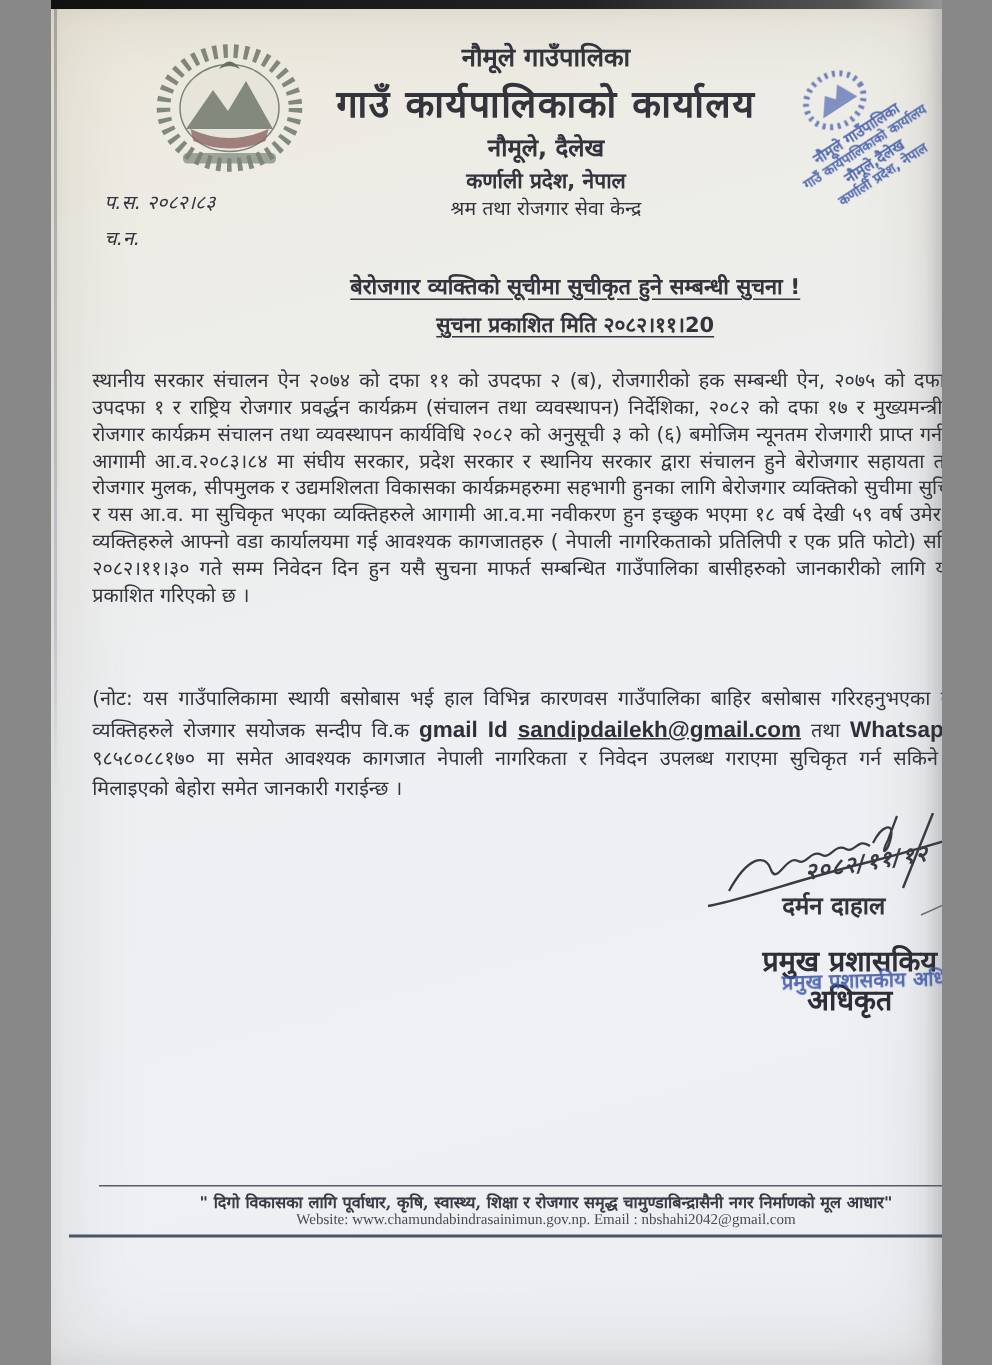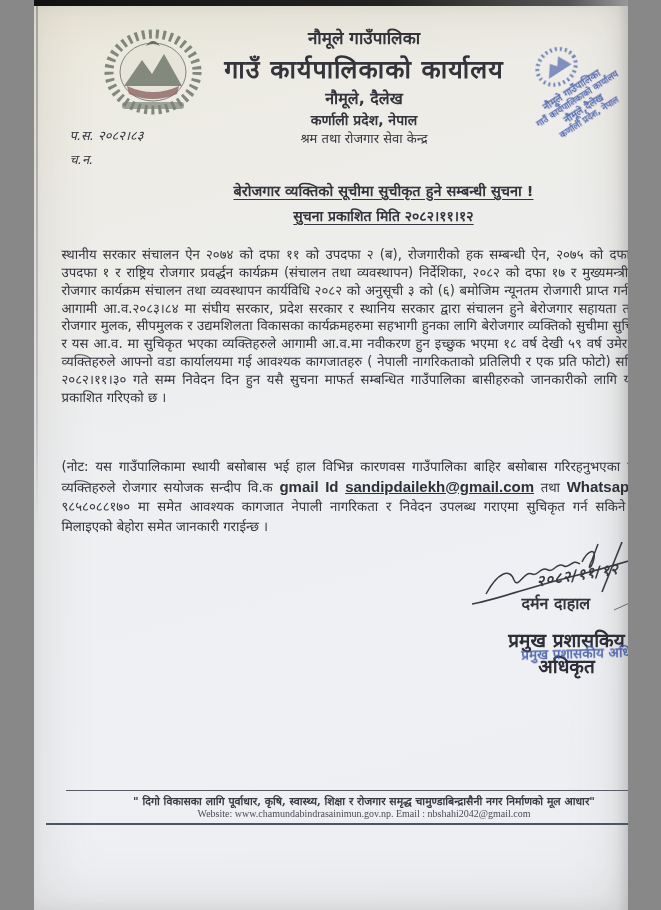--- a/index.html
+++ b/index.html
@@ -102,21 +102,21 @@
     <div class="st-line st-big">नौमूले गाउँपालिका</div>
     <div class="st-line">गाउँ कार्यपालिकाको कार्यालय</div>
     <div class="st-line st-big">नौमूले,दैलेख</div>
     <div class="st-line">कर्णाली प्रदेश, नेपाल</div>
   </div>
 
   <div class="subject">
     <span>बेरोजगार व्यक्तिको सूचीमा सुचीकृत हुने सम्बन्धी सुचना !</span>
   </div>
   <div class="pubdate">
-    <span>सुचना प्रकाशित मिति २०८२।११।१२</span>
+    <span>सुचना प्रकाशित मिति २०८२।११।20</span>
   </div>
 
   <p class="para1">स्थानीय सरकार संचालन ऐन २०७४ को दफा ११ को उपदफा २ (ब), रोजगारीको हक सम्बन्धी ऐन, २०७५ को दफा ११ को उपदफा १ र राष्ट्रिय रोजगार प्रवर्द्धन कार्यक्रम (संचालन तथा व्यवस्थापन) निर्देशिका, २०८२ को दफा १७ र मुख्यमन्त्री कर्णाली रोजगार कार्यक्रम संचालन तथा व्यवस्थापन कार्यविधि २०८२ को अनुसूची ३ को (६)  बमोजिम न्यूनतम रोजगारी प्राप्त गर्नका लागि आगामी आ.व.२०८३।८४ मा संघीय सरकार, प्रदेश सरकार र स्थानिय सरकार द्वारा संचालन हुने बेरोजगार सहायता तथा अन्य रोजगार मुलक, सीपमुलक र उद्यमशिलता विकासका कार्यक्रमहरुमा सहभागी हुनका लागि बेरोजगार व्यक्तिको सुचीमा सुचिकृत हुन र यस आ.व. मा सुचिकृत भएका व्यक्तिहरुले आगामी आ.व.मा नवीकरण हुन इच्छुक भएमा १८ वर्ष देखी ५९ वर्ष उमेर समुहका व्यक्तिहरुले आफ्नो वडा कार्यालयमा गई आवश्यक कागजातहरु ( नेपाली नागरिकताको प्रतिलिपी र एक प्रति फोटो) सहित मिति २०८२।११।३० गते सम्म निवेदन दिन हुन यसै सुचना माफर्त सम्बन्धित गाउँपालिका बासीहरुको जानकारीको लागि यो सुचना प्रकाशित गरिएको छ ।</p>
 
   <p class="para2"><span>(नोट: यस गाउँपालिकामा स्थायी बसोबास भई हाल विभिन्न कारणवस गाउँपालिका बाहिर बसोबास गरिरहनुभएका बेरोजगार व्यक्तिहरुले रोजगार सयोजक सन्दीप वि.क </span><span class="latin-big">gmail Id </span><span class="email">sandipdailekh@gmail.com</span><span> तथा </span><span class="latin-big">Whatsapp</span><span> नम्बर ९८५८०८८१७० मा समेत आवश्यक कागजात नेपाली नागरिकता र निवेदन उपलब्ध गराएमा सुचिकृत गर्न सकिने व्यवस्था मिलाइएको बेहोरा समेत जानकारी गराईन्छ ।</span></p>
 
   <div class="sig-wrap">
     <svg width="210" height="75" viewBox="0 0 210 75">
       <path d="M8 62 C30 58 70 44 110 34 C150 24 175 16 200 8" stroke="#3a3a44" stroke-width="1.6" fill="none"></path>
       <path d="M22 52 C34 30 46 26 50 38 C54 48 60 28 68 32 C74 35 76 24 84 28 C90 31 92 20 100 24 C106 27 108 16 116 22" stroke="#3a3a44" stroke-width="1.5" fill="none"></path>

